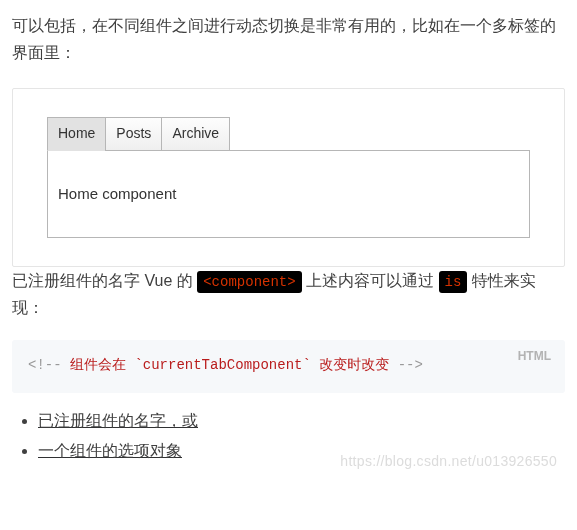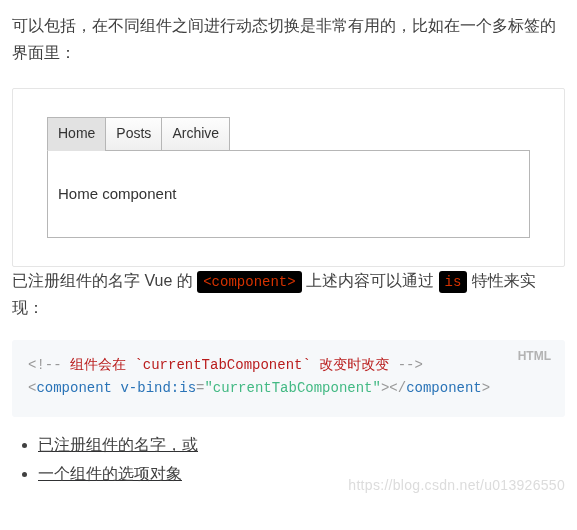--- a/index.html
+++ b/index.html
@@ -107,21 +107,21 @@
     padding-left: 26px;
     text-decoration: underline;
   }
   ul.bul li {
     margin: 2px 0;
     color: #404040;
   }
 
   .watermark {
     position: absolute;
-    right: 12px;
+    right: 20px;
     bottom: 22px;
     color: #dcdcdc;
     font-size: 14px;
     pointer-events: none;
     user-select: none;
     letter-spacing: 0.3px;
   }
 </style>
 </head>
 <body>
@@ -145,23 +145,20 @@
     <span> 上述内容可以通过 </span>
     <code class="inline">is</code>
     <span> 特性来实现：</span>
   </p>
 
   <div class="code-wrap">
     <div class="code-lang">HTML</div>
     <div>
       <span class="pun">&lt;!--</span><span class="cmt"> 组件会在 `currentTabComponent` 改变时改变 </span><span class="pun">--&gt;</span>
     </div>
-    <div>
-      <span class="pun">&lt;</span><span class="tagc">component</span> <span class="attr">v-bind:is</span><span class="pun">=</span><span class="str">"currentTabComponent"</span><span class="pun">&gt;</span><span class="pun">&lt;/</span><span class="tagc">component</span><span class="pun">&gt;</span>
-    </div>
   </div>
 
 
   <ul class="bul">
     <li>已注册组件的名字，或</li>
     <li>一个组件的选项对象</li>
   </ul>
 
   <div class="watermark">https://blog.csdn.net/u013926550</div>
 

